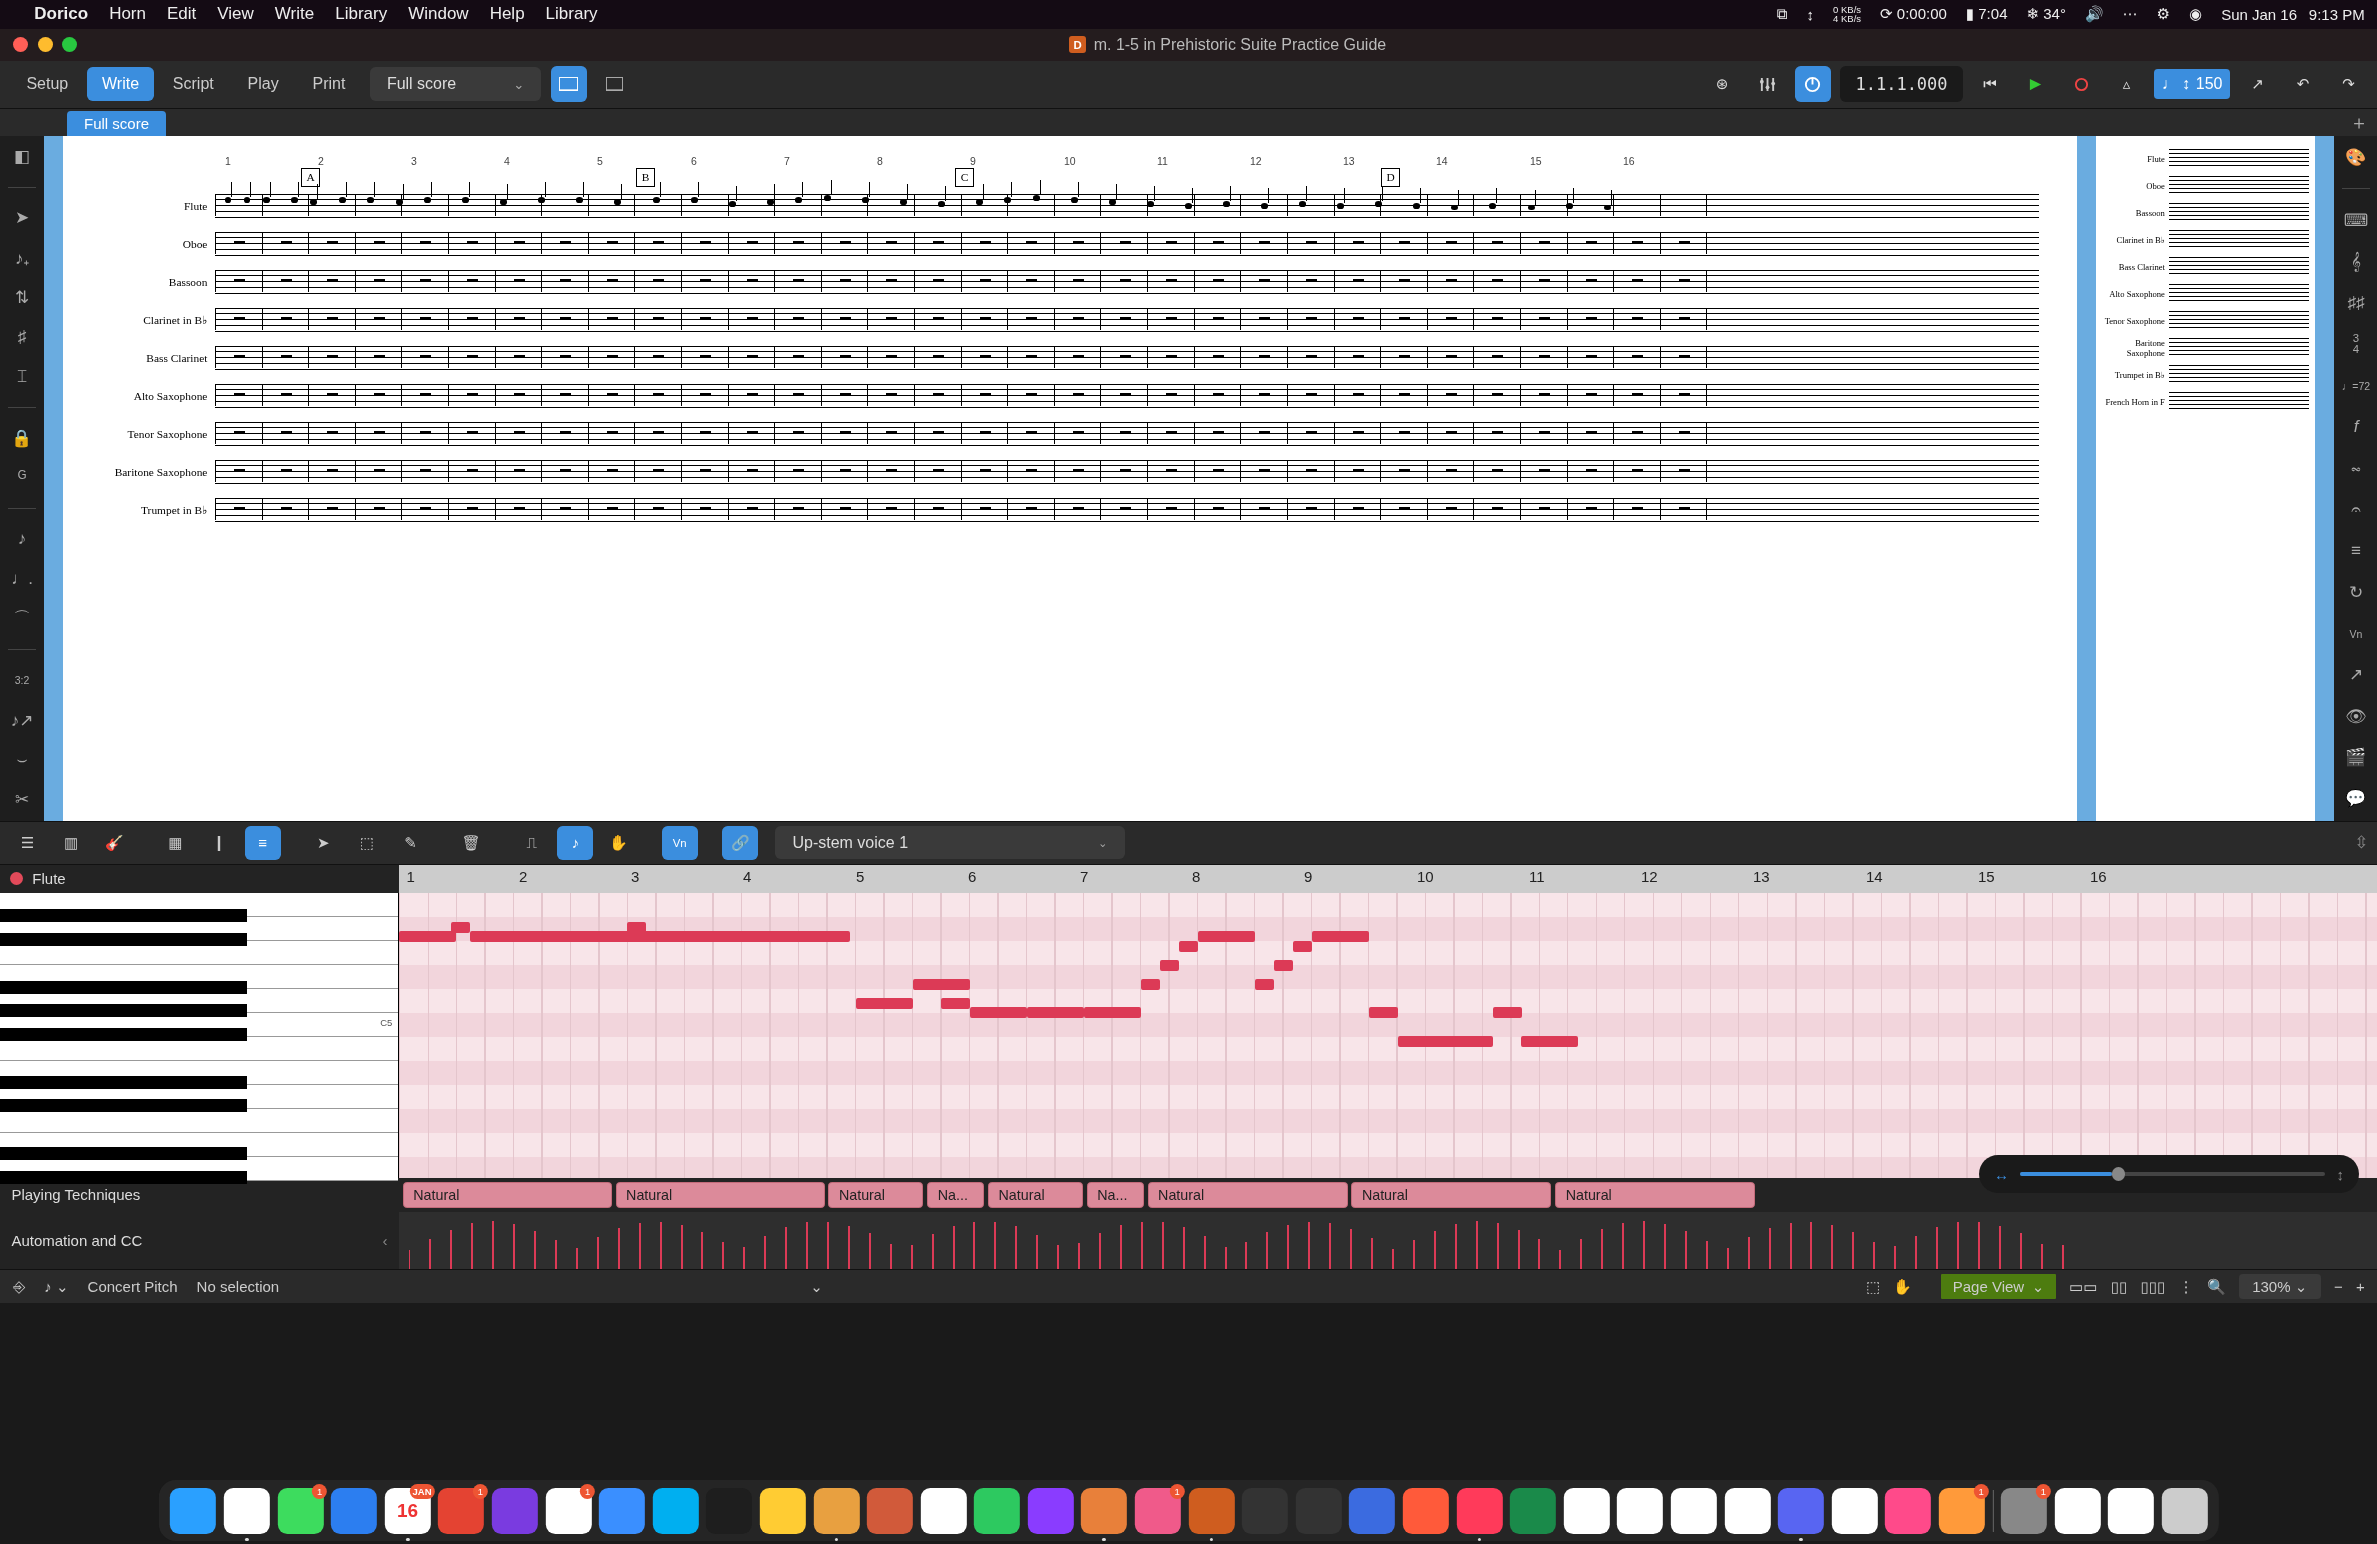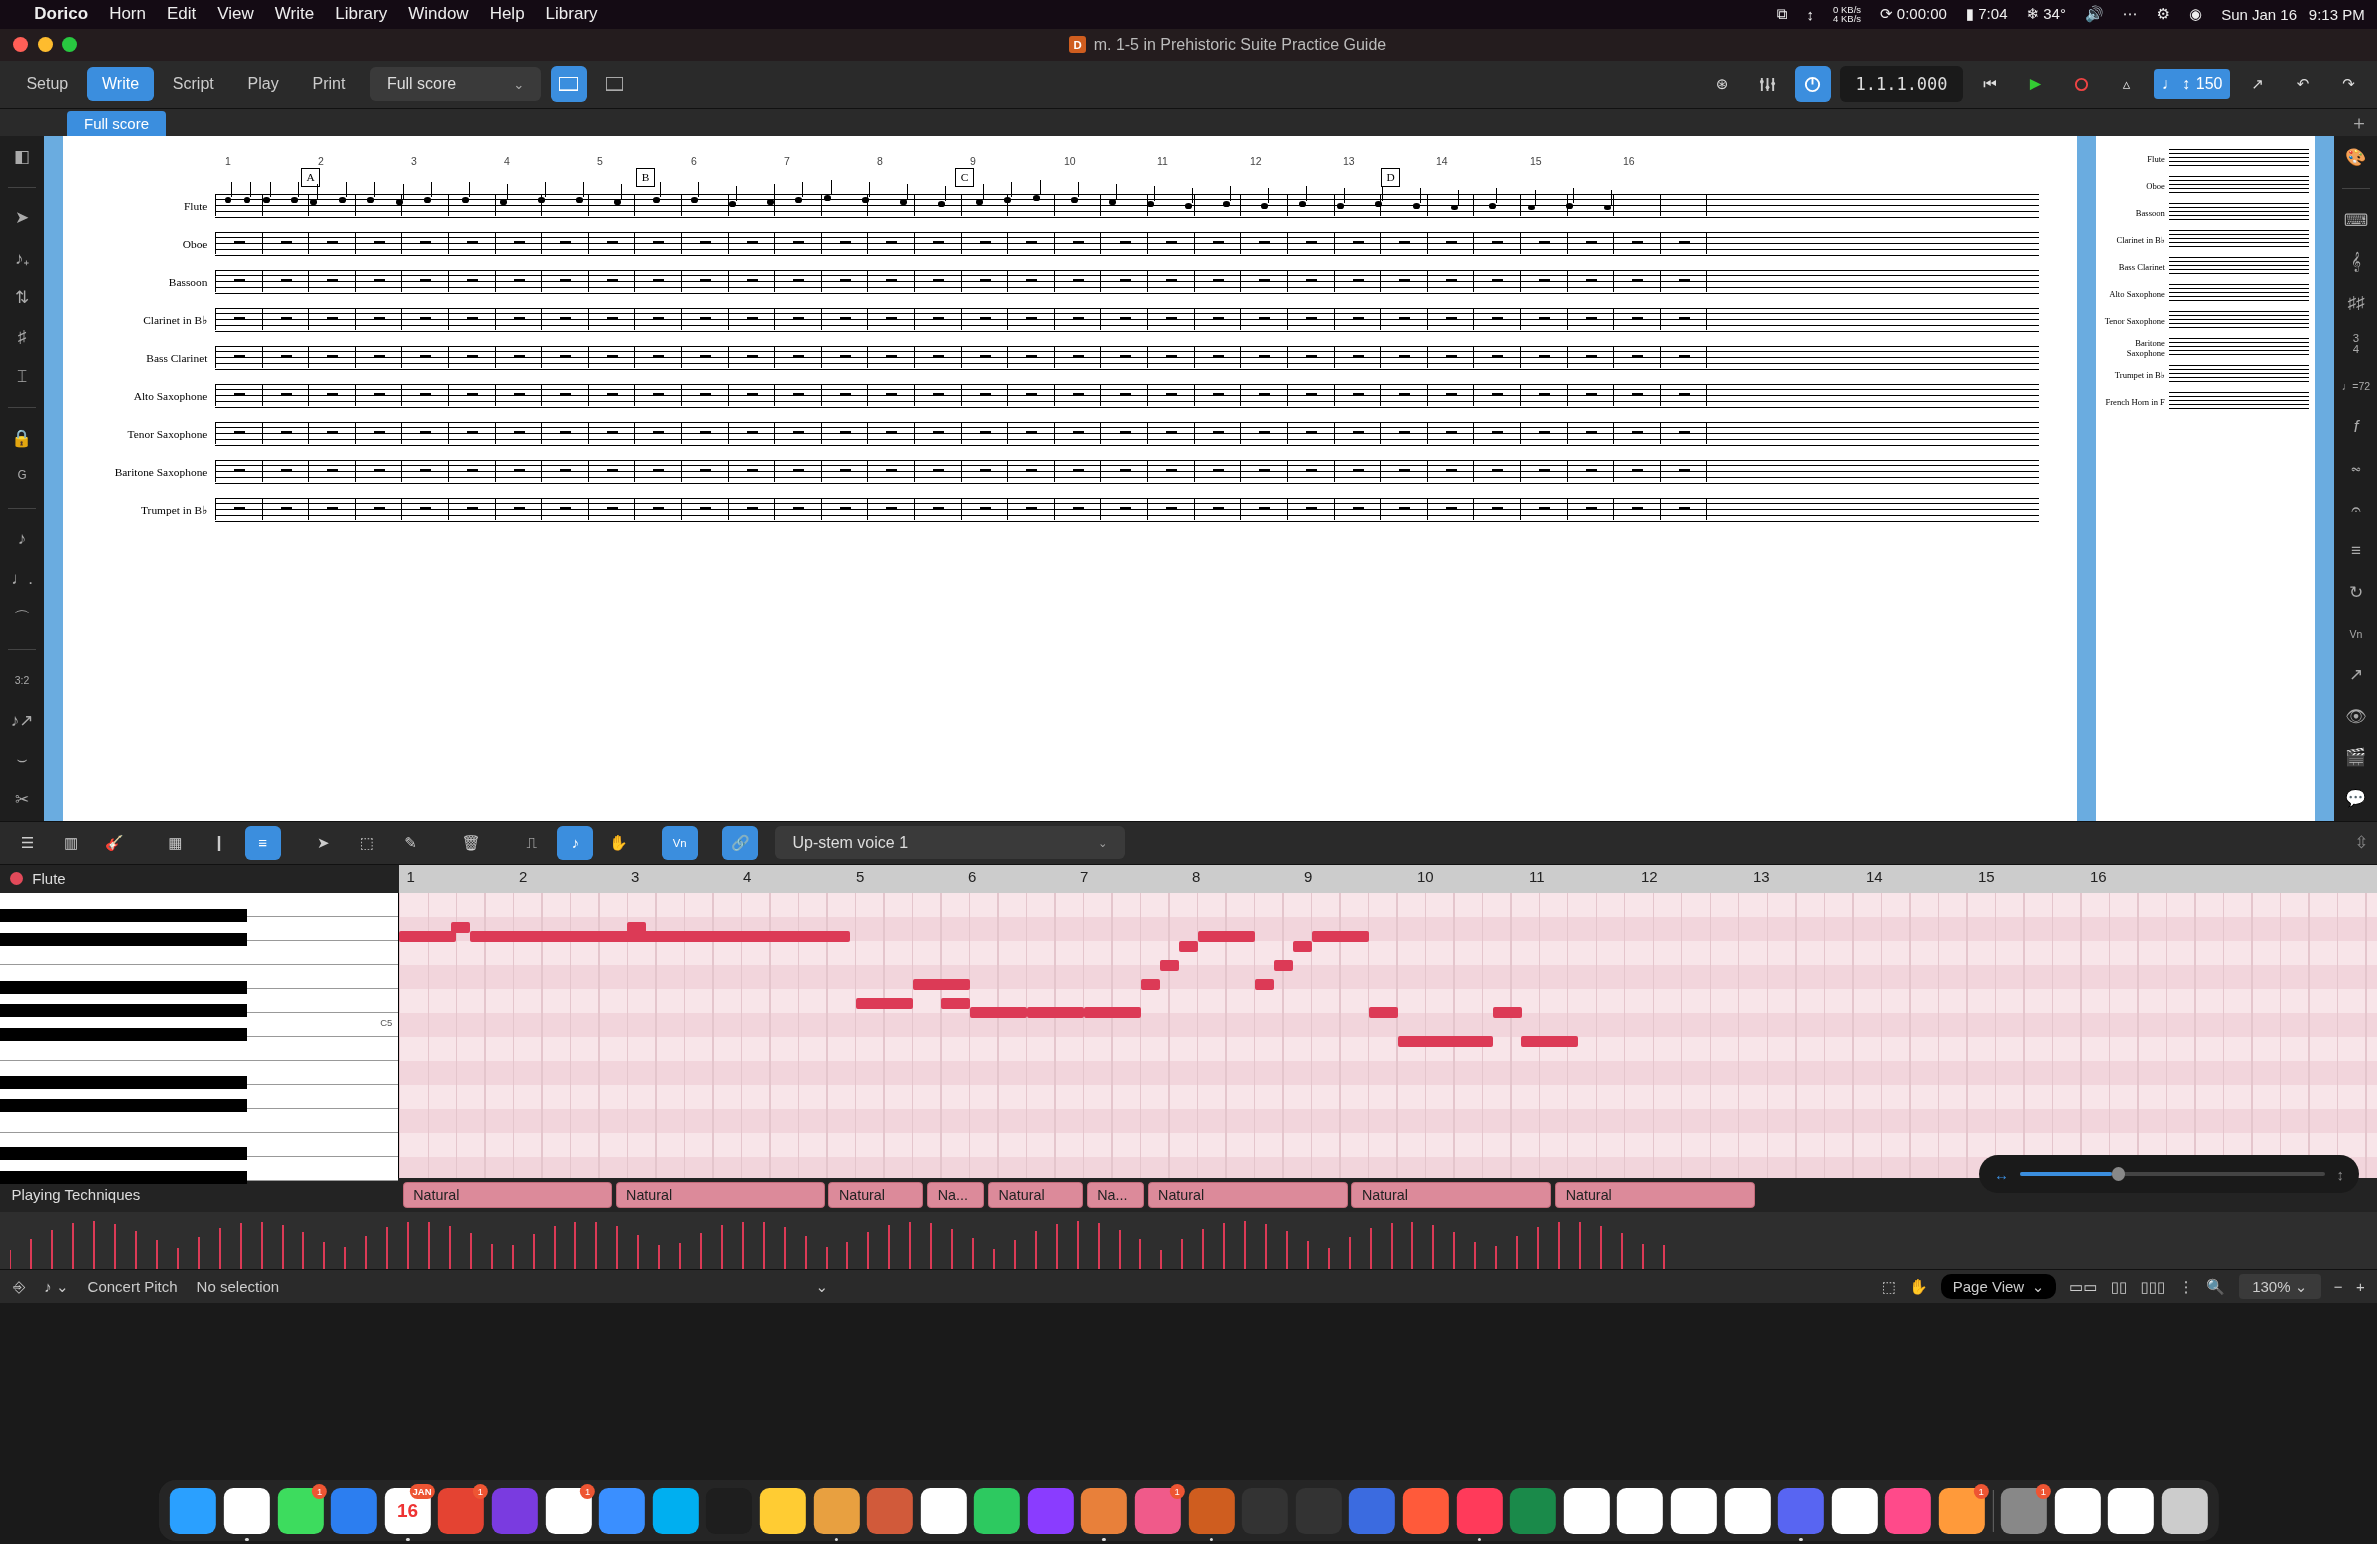--- a/index.html
+++ b/index.html
@@ -103,21 +103,21 @@
 .cclane .ccdata .bar { position:absolute; bottom:0; width:1.9px; background:#dc3a56; }
 
 .zoomctrl { position:absolute; right:19px; bottom:76px; width:380px; height:38px; background:#1a1a1a; border-radius:19px; display:flex; align-items:center; padding:0 15px; gap:11.4px;}
 .zoomctrl .slider { flex:1; height:3.8px; background:#444; border-radius:1.9px; position:relative;}
 .zoomctrl .slider .fill { position:absolute; left:0; width:30%; height:100%; background:#3b8ede; border-radius:1.9px;}
 .zoomctrl .slider .thumb { position:absolute; left:30%; top:-4.8px; width:13.3px; height:13.3px; background:#888; border-radius:50%;}
 
 
 .statusbar { height:34px; background:#2a2a2a; display:flex; align-items:center; padding:0 13.3px; gap:19px; font-size:15px; color:#ccc; border-top:1px solid #111;}
 .statusbar .right { margin-left:auto; display:flex; align-items:center; gap:13.3px;}
-.statusbar .viewsel { background:#000000; padding:3.8px 11.4px; border-radius:10px; display:flex; align-items:center; gap:7.6px;}
+.statusbar .viewsel { background:#4d7c0f; padding:3.8px 11.4px; border-radius:1px; display:flex; align-items:center; gap:7.6px;margin-left:16px;}
 .statusbar .zoompct { background:#3a3a3a; padding:3.8px 13.3px; border-radius:3.8px;}
 
 
 .dock { position:absolute; bottom:3.8px; left:50%; transform:translateX(-50%); height:61px; background:rgba(60,60,60,0.35); border-radius:17px; display:flex; align-items:center; padding:0 11.4px; gap:7.6px; backdrop-filter:blur(7.6px);}
 .dock .dicon { width:46px; height:46px; border-radius:9.5px; position:relative;}
 .dock .dicon .badge { position:absolute; top:-3.8px; right:-3.8px; min-width:15px; height:15px; background:#e53; border-radius:7.6px; font-size:9.5px; color:#fff; display:flex; align-items:center; justify-content:center; padding:0 2.9px;}
 .dock .dicon .dot { position:absolute; bottom:-7.6px; left:50%; transform:translateX(-50%); width:3.8px; height:3.8px; background:#ddd; border-radius:50%;}
 .dock .divider { width:1px; height:42px; background:rgba(255,255,255,0.3);}
 
 svg { display:block; }
@@ -1268,20 +1268,24 @@
         <div class="ptcell" style="width: 57px;">Na...</div>
         <div class="ptcell" style="width: 95px;">Natural</div>
         <div class="ptcell" style="width: 57px;">Na...</div>
         <div class="ptcell" style="width: 200px;">Natural</div>
         <div class="ptcell" style="width: 200px;">Natural</div>
         <div class="ptcell" style="width: 200px;">Natural</div>
       </div>
   </div>
 
   <div class="cclane">
+    <div class="cclabel">
+      <span>Automation and CC</span>
+      <span class="chev">‹</span>
+    </div>
     <div class="ccdata" id="ccdata">
         <div class="bar" style="left: 9.5px; height: 19px;"></div>
         <div class="bar" style="left: 30px; height: 30px;"></div>
         <div class="bar" style="left: 51px; height: 39px;"></div>
         <div class="bar" style="left: 72px; height: 46px;"></div>
         <div class="bar" style="left: 93px; height: 48px;"></div>
         <div class="bar" style="left: 114px; height: 45px;"></div>
         <div class="bar" style="left: 135px; height: 38px;"></div>
         <div class="bar" style="left: 156px; height: 29px;"></div>
         <div class="bar" style="left: 177px; height: 20.7px;"></div>

